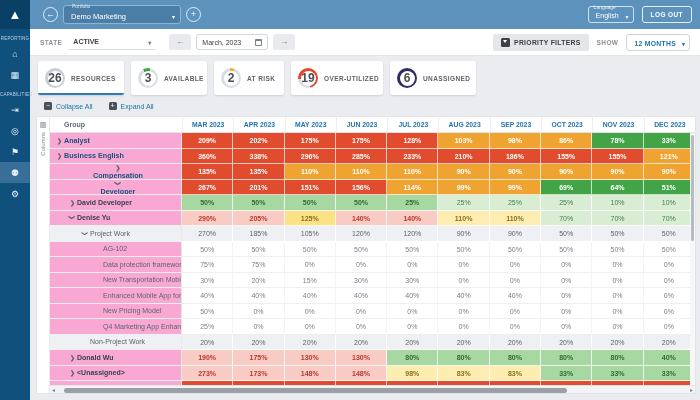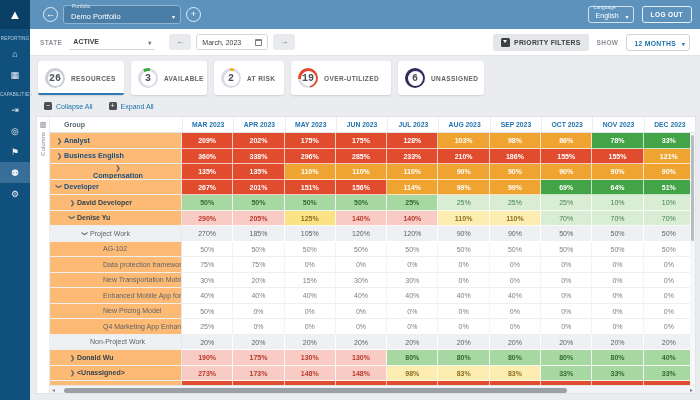--- a/index.html
+++ b/index.html
@@ -40,40 +40,40 @@
   .range-select { position:relative; border:1px solid #d0d4d8; border-radius:3px; height:17px; padding:5px 13px 0 7px; font-size:6.8px; font-weight:bold; color:#1a73a8; letter-spacing:.3px; cursor:pointer; }
   .range-select .caret { position:absolute; right:4px; top:6px; font-size:5.5px; color:#1a73a8; }
 
   
   .content { position:absolute; left:30px; top:56px; right:0; bottom:0; background:#eaecef; }
   .kpi-row { display:flex; gap:7px; padding:5px 0 0 8px; }
   .kpi-card { position:relative; background:#fff; border-radius:3px; box-shadow:0 1px 2px rgba(0,0,0,.12); height:34px; display:flex; align-items:center; padding:0 9px 0 7px; cursor:pointer; }
   .kpi-card.selected:after { content:""; position:absolute; left:0; right:0; bottom:0; height:2px; background:#2e7bb5; border-radius:0 0 3px 3px; }
   .ring { width:20px; height:20px; border-radius:50%; position:relative; flex:0 0 auto; }
   .ring:before { content:""; position:absolute; inset:2.5px; background:#fff; border-radius:50%; }
-  .ring span { position:absolute; inset:0; display:flex; align-items:center; justify-content:center; font-size:10px; font-weight:bold; color:#4a4f54;font-family:Liberation Mono, monospace; }
+  .ring span { position:absolute; inset:0; display:flex; align-items:center; justify-content:center; font-size:12px; font-weight:bold; color:#4a4f54; }
   .kpi-label { font-size:6.5px; font-weight:bold; color:#5f6368; letter-spacing:.4px; margin-left:6px; white-space:nowrap; }
 
   
   .grid-controls { display:flex; gap:16px; padding:7px 0 0 14px; align-items:center; }
   .gc-btn { display:flex; align-items:center; gap:4px; font-size:7px; color:#1a73a8; cursor:pointer; }
   .gc-ico { width:8px; height:8px; background:#4a5056; color:#fff; font-size:7px; line-height:7px; text-align:center; border-radius:1.5px; }
 
   
   .table-wrap { position:absolute; left:6px; right:4px; top:60px; bottom:6px; background:#fff; border:1px solid #e2e4e7; display:flex; }
   .columns-tab { width:13px; border-right:1px solid #e8eaec; display:flex; flex-direction:column; align-items:center; padding-top:4px; background:#fff; flex:0 0 auto; }
   .columns-tab .ct-icon { font-size:7px; color:#5f6368; cursor:pointer; }
   .columns-tab .ct-text { writing-mode:vertical-rl; transform:rotate(180deg); font-size:6px; color:#80868b; margin-top:3px; }
   .grid-area { flex:1; display:flex; flex-direction:column; overflow:hidden; position:relative; }
   .grid-header { display:flex; height:16px; border-bottom:1px solid #e0e2e4; flex:0 0 auto; }
   .gh-group { width:132px; flex:0 0 auto; font-size:7px; font-weight:bold; color:#5c6b77; line-height:16px; padding-left:14px; }
   .gh-month { flex:1; font-size:6.8px; font-weight:bold; color:#2273ae; line-height:16px; text-align:center; border-left:1px solid #eceef0; }
   .grid-body { flex:1; overflow:hidden; position:relative; }
   .grid-row { display:flex; height:15.5px; }
-  .g-cell { width:132px; flex:0 0 auto; display:flex; align-items:center; font-size:7px; color:#5f6368; border-bottom:1px solid #efefef; border-right:1px solid #e8e8e8; white-space:nowrap; overflow:hidden; background:#fdba74; }
+  .g-cell { width:132px; flex:0 0 auto; display:flex; align-items:center; font-size:7px; color:#5f6368; border-bottom:1px solid #efefef; border-right:1px solid #e8e8e8; white-space:nowrap; overflow:hidden; background:#f9a8d4; }
   .g-cell .chev { width:9px; font-size:6px; color:#5f6368; cursor:pointer; flex:0 0 auto; text-align:center; }
   .g-cell .chev.exp { transform:rotate(90deg); }
   .lvl0 .g-cell { font-weight:bold; color:#1b507f; font-size:7.2px; }
   .lvl1 .g-cell { font-weight:bold; color:#37424c; }
   .sub .g-cell { background:#eef0f3; }
   .cell { flex:1; font-size:7px; line-height:15.5px; text-align:center; white-space:nowrap; overflow:hidden; }
   .c-r { background:#e14b2e; color:#fff; font-weight:bold; border-right:1px solid rgba(255,255,255,.7); border-bottom:1px solid rgba(255,255,255,.7); }
   .c-a { background:#efa431; color:#fff; font-weight:bold; border-right:1px solid rgba(255,255,255,.7); border-bottom:1px solid rgba(255,255,255,.7); }
   .c-g { background:#43a447; color:#fff; font-weight:bold; border-right:1px solid rgba(255,255,255,.7); border-bottom:1px solid rgba(255,255,255,.7); }
   .c-G { background:#a7d8a2; color:#2f6b33; font-weight:bold; border-right:1px solid rgba(255,255,255,.8); border-bottom:1px solid rgba(255,255,255,.8); }
@@ -121,21 +121,21 @@
       <div class="side-item">
         <span>⚙</span>
       </div>
     </div>
 </div>
 
 <div class="topbar">
   <div class="circle-btn">←</div>
   <div class="tb-select">
     <span class="float-lbl">Portfolio</span>
-    <span>Demo Portfolio</span>
+    <span>Demo Marketing</span>
     <span class="caret">▾</span>
   </div>
   <div class="circle-btn">+</div>
   <div class="tb-right">
     <div class="lang-select">
       <span class="float-lbl">Language</span>
       <span>English</span>
       <span class="caret">▾</span>
     </div>
     <div class="logout-btn">LOG OUT</div>
@@ -180,21 +180,21 @@
           <span>3</span>
         </div>
         <div class="kpi-label">AVAILABLE</div>
       </div>
       <div class="kpi-card" style="width: 70px;">
         <div class="ring" style="background: conic-gradient(from -8deg, rgb(240, 179, 46) 0deg, rgb(240, 179, 46) 28deg, rgb(217, 221, 227) 28deg, rgb(217, 221, 227) 360deg);">
           <span>2</span>
         </div>
         <div class="kpi-label">AT RISK</div>
       </div>
-      <div class="kpi-card" style="width: 100px; align-items: center;">
+      <div class="kpi-card" style="width: 92px; align-items: center;">
         <div class="ring" style="background: conic-gradient(from -95deg, rgb(226, 72, 45) 0deg, rgb(226, 72, 45) 262deg, rgb(217, 221, 227) 262deg, rgb(217, 221, 227) 360deg);">
           <span>19</span>
         </div>
         <div class="kpi-label">OVER-UTILIZED</div>
       </div>
       <div class="kpi-card" style="width: 86px;">
         <div class="ring" style="background: conic-gradient(rgb(50, 43, 95) 0deg, rgb(50, 43, 95) 360deg, rgb(217, 221, 227) 360deg, rgb(217, 221, 227) 360deg);">
           <span>6</span>
         </div>
         <div class="kpi-label">UNASSIGNED</div>
@@ -275,21 +275,21 @@
             <div class="cell c-a">110%</div>
             <div class="cell c-a">110%</div>
             <div class="cell c-a">110%</div>
             <div class="cell c-a">90%</div>
             <div class="cell c-a">90%</div>
             <div class="cell c-a">90%</div>
             <div class="cell c-a">90%</div>
             <div class="cell c-a">90%</div>
           </div>
           <div class="grid-row lvl0">
-            <div class="g-cell" style="padding-left: 5px;">
+            <div class="g-cell" style="padding-left: 5px; flex-direction: column;">
               <span class="chev exp">❯</span>
               <span>Developer</span>
             </div>
             <div class="cell c-r">267%</div>
             <div class="cell c-r">201%</div>
             <div class="cell c-r">151%</div>
             <div class="cell c-r">156%</div>
             <div class="cell c-a">114%</div>
             <div class="cell c-a">99%</div>
             <div class="cell c-a">99%</div>

